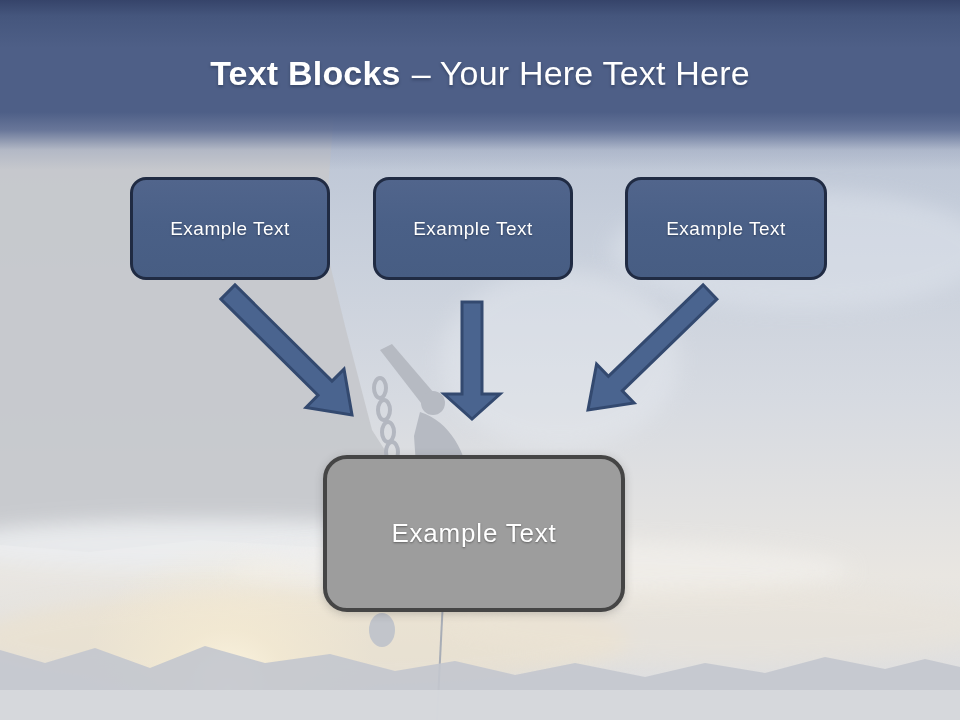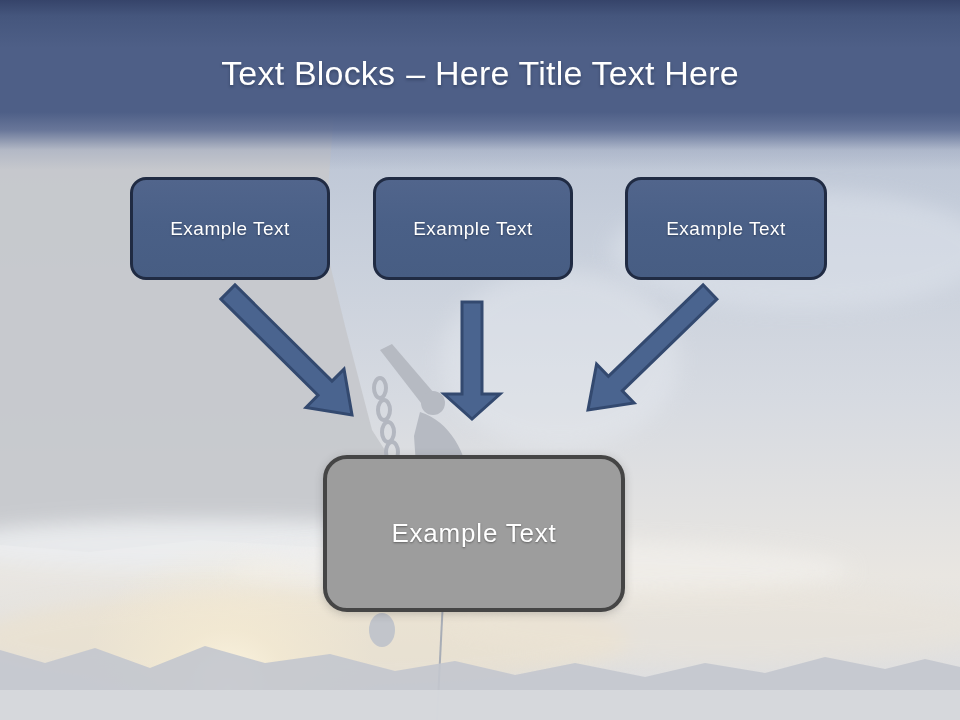--- a/index.html
+++ b/index.html
@@ -33,21 +33,21 @@
   }
   .title {
     margin: 54px 0 0 0;
     text-align: center;
     font-size: 34px;
     font-weight: 400;
     color: var(--title-text, #ffffff);
     letter-spacing: 0.2px;
     text-shadow: 0 2px 3px rgba(15,25,45,0.35);
   }
-  .title .bold { font-weight: 400; }
+  .title .bold { font-weight: 700; }
   .title .rest { margin-left: 11px; font-weight: 400; }
   
   .block {
     position: absolute;
     box-sizing: border-box;
     display: flex; align-items: center; justify-content: center;
     border: 3px solid var(--block-border, #202b43);
     border-radius: 16px;
     background: linear-gradient(180deg, #51658c 0%, var(--block-fill, #4a6087) 45%, #475d83 100%);
     color: var(--block-text, #ffffff);
@@ -125,21 +125,21 @@
     </g>
 
     <line x1="449" y1="480" x2="437" y2="720" stroke="#a8adb6" stroke-width="2"></line>
     <ellipse cx="382" cy="630" rx="13" ry="17" fill="#c2c5cb"></ellipse>
 
     <path d="M0,650 L45,663 L95,648 L150,668 L205,646 L265,663 L330,654 L395,671 L455,661 L515,675 L575,663 L645,677 L705,663 L765,673 L825,657 L885,669 L925,659 L960,667 L960,720 L0,720 Z" fill="#c3c6ce" opacity="0.9"></path>
     <rect x="0" y="690" width="960" height="30" fill="#d8dade" opacity="0.85"></rect>
   </svg>
 
   <div class="header">
-    <h1 class="title"><span class="bold">Text Blocks</span><span class="rest">– Here Title Text Here</span></h1>
+    <h1 class="title"><span class="bold">Text Blocks</span><span class="rest">– Your Here Text Here</span></h1>
   </div>
 
   <svg class="arrows" viewBox="0 0 960 720" aria-hidden="true">
     <polygon style="fill:var(--arrow-fill,#4a648f);stroke:var(--arrow-border,#33496f);stroke-width:3;stroke-linejoin:miter" points="220.9,299.1 318.0,395.3 306.0,407.4 352,415 344.0,369.1 332.0,381.1 235.0,284.9"></polygon>
     <polygon style="fill:var(--arrow-fill,#4a648f);stroke:var(--arrow-border,#33496f);stroke-width:3;stroke-linejoin:miter" points="462,302 462,394 444,394 472,419 500,394 482,394 482,302"></polygon>
     <polygon style="fill:var(--arrow-fill,#4a648f);stroke:var(--arrow-border,#33496f);stroke-width:3;stroke-linejoin:miter" points="703.1,284.8 608.4,376.4 596.6,364.2 588,410 634.1,403.0 622.3,390.8 716.9,299.2"></polygon>
   </svg>
 
   <div class="block block-1">
     <span>Example Text</span>

